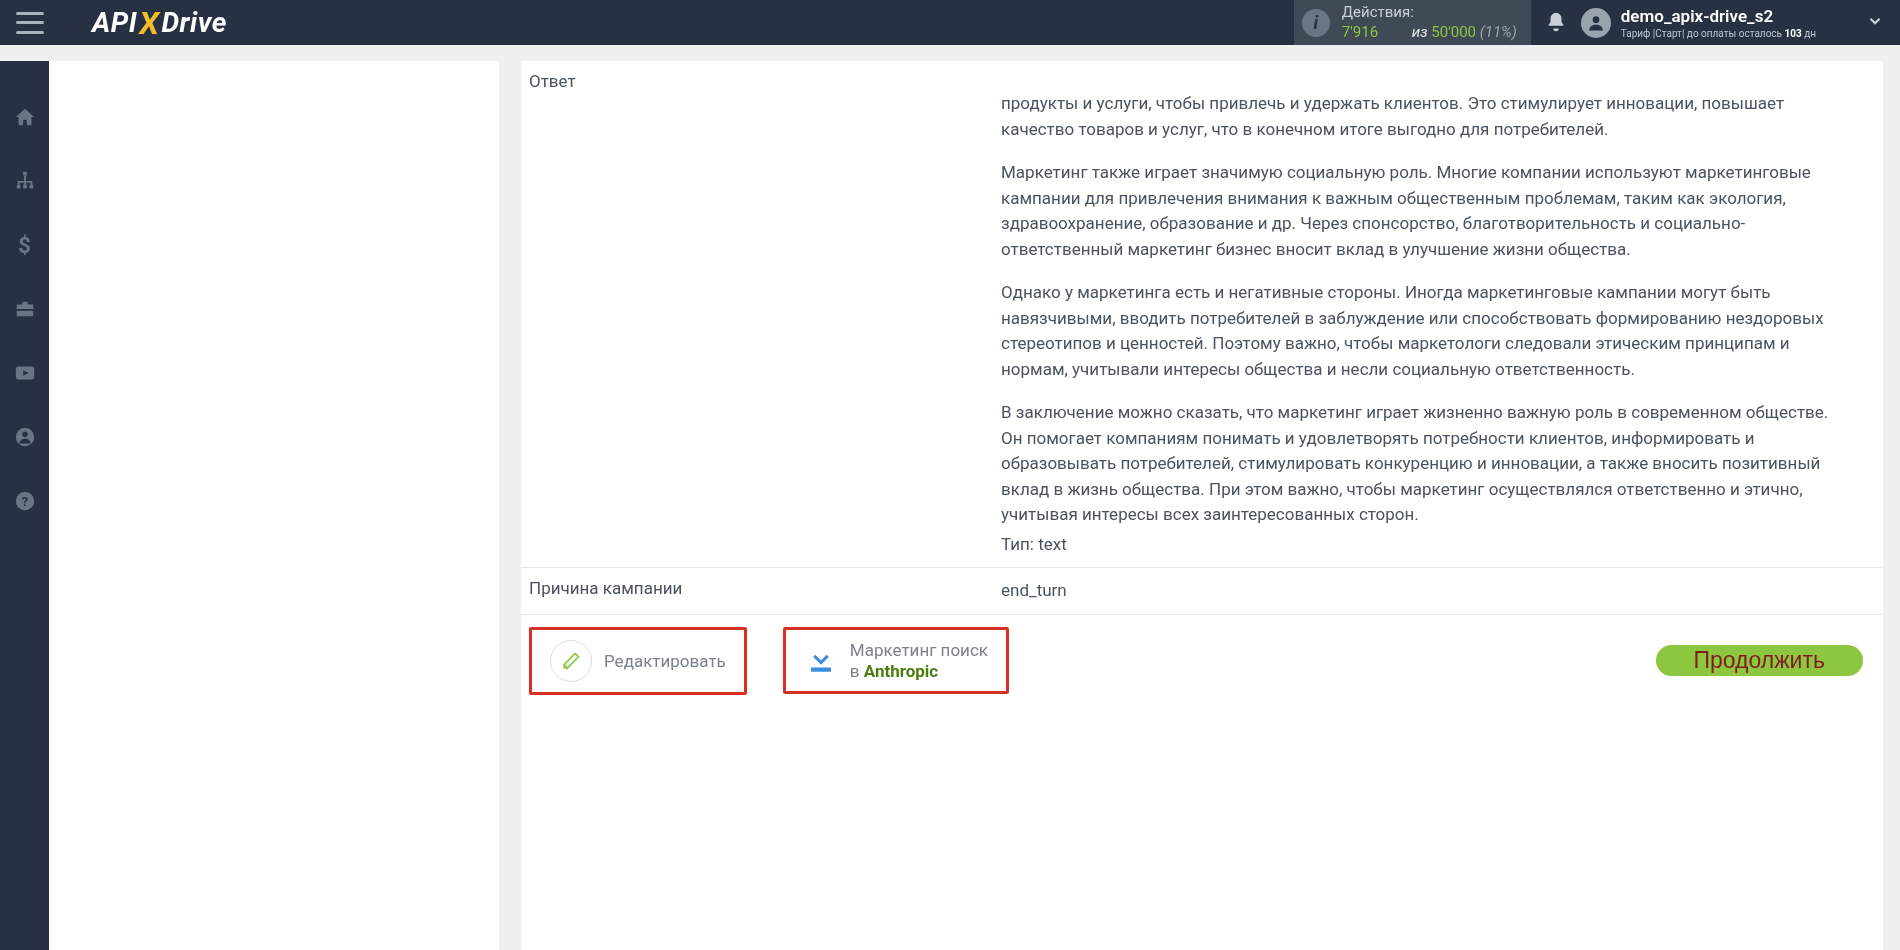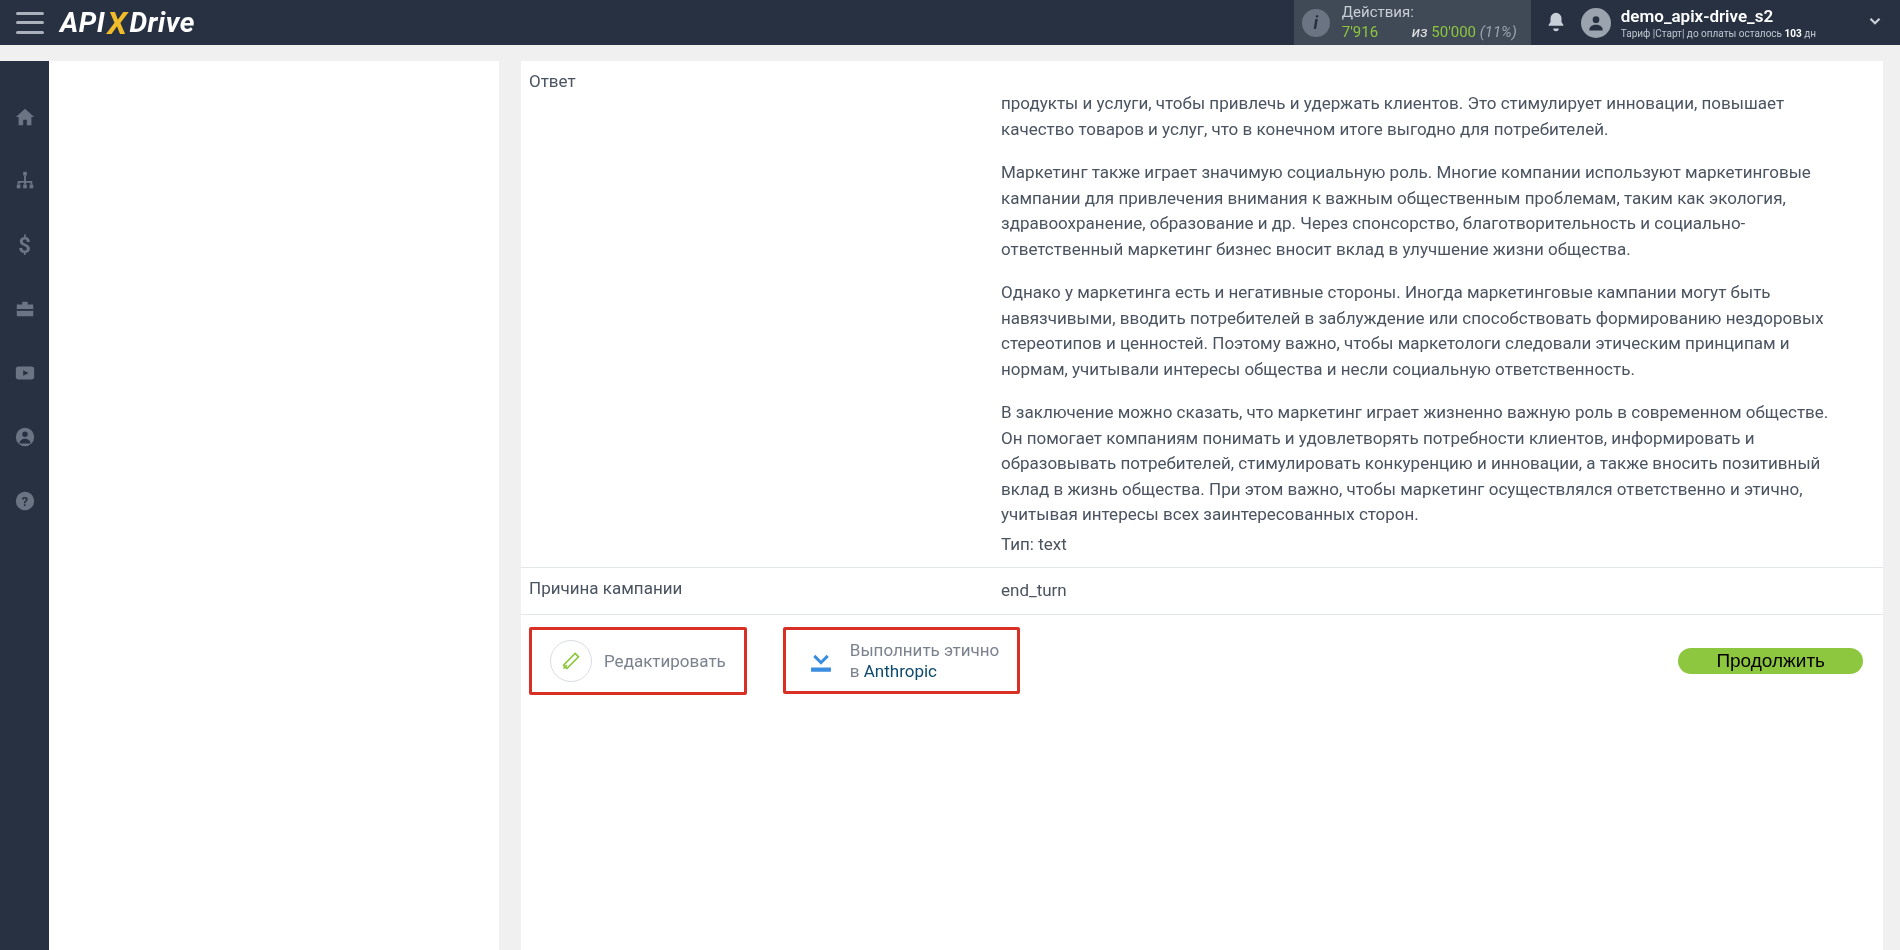--- a/index.html
+++ b/index.html
@@ -9,20 +9,21 @@
   color: #404a56;
   overflow: hidden;
 }
 .topbar {
   height: 45px;
   background: #273142;
   display: flex;
   align-items: center;
   padding: 8px 16px;
   position: relative;
+  gap: 32px;
 }
 .hamburger {
   width: 28px; height: 22px;
   display: flex; flex-direction: column;
   justify-content: space-between;
   cursor: pointer;
   margin-right: 16px;
 }
 .hamburger span {
   height: 3px; background: #aab1ba; border-radius: 2px;
@@ -122,25 +123,25 @@
   padding: 10px 18px;
   display: flex; align-items: center; gap: 12px;
   cursor: pointer;
 }
 .action-card .icon-circle {
   width: 42px; height: 42px; border-radius: 50%;
   border: 1px solid #d9dde2; display: flex; align-items: center; justify-content: center;
 }
 .action-card .txt { font-size: 17px; color: #7a828d; }
 .action-card.search .txt { line-height: 1.2; }
-.action-card.search .txt .brand { font-weight: 400; color: #0c4a6e; }
+.action-card.search .txt .brand { font-weight: 700; color: #4d7c0f; }
 .dl-icon { color: #3a8de0; }
 .spacer { flex: 1; }
 .continue-btn {
-  background: #8dc63f; color: #000000; font-size: 19px;
+  background: #8dc63f; color: #7f1d1d; font-size: 23px;
   padding: 2px 38px; border: none; border-radius: 22px;
   cursor: pointer;
 }
 .pencil { color: #8dc63f; }
 </style>
 </head>
 <body>
 
 <div class="topbar">
   <div class="hamburger">
@@ -262,21 +263,21 @@
           <div class="txt">Редактировать</div>
         </div>
         <div class="action-card search">
           <div class="dl-icon">
             <svg width="34" height="34" viewBox="0 0 24 24" fill="currentColor">
                 <path d="M12 3v10l-4-4-1.5 1.5L12 16l5.5-5.5L16 9l-4 4V3z"></path>
                 <rect x="5" y="18" width="14" height="3"></rect>
               </svg>
           </div>
           <div class="txt">
-            <div>Выполнить этично</div>
+            <div>Маркетинг поиск</div>
             <div><span>в </span><span class="brand">Anthropic</span></div>
           </div>
         </div>
         <div class="spacer"></div>
         <button class="continue-btn">Продолжить</button>
       </div>
     </div>
   </div>
 </div>
 

